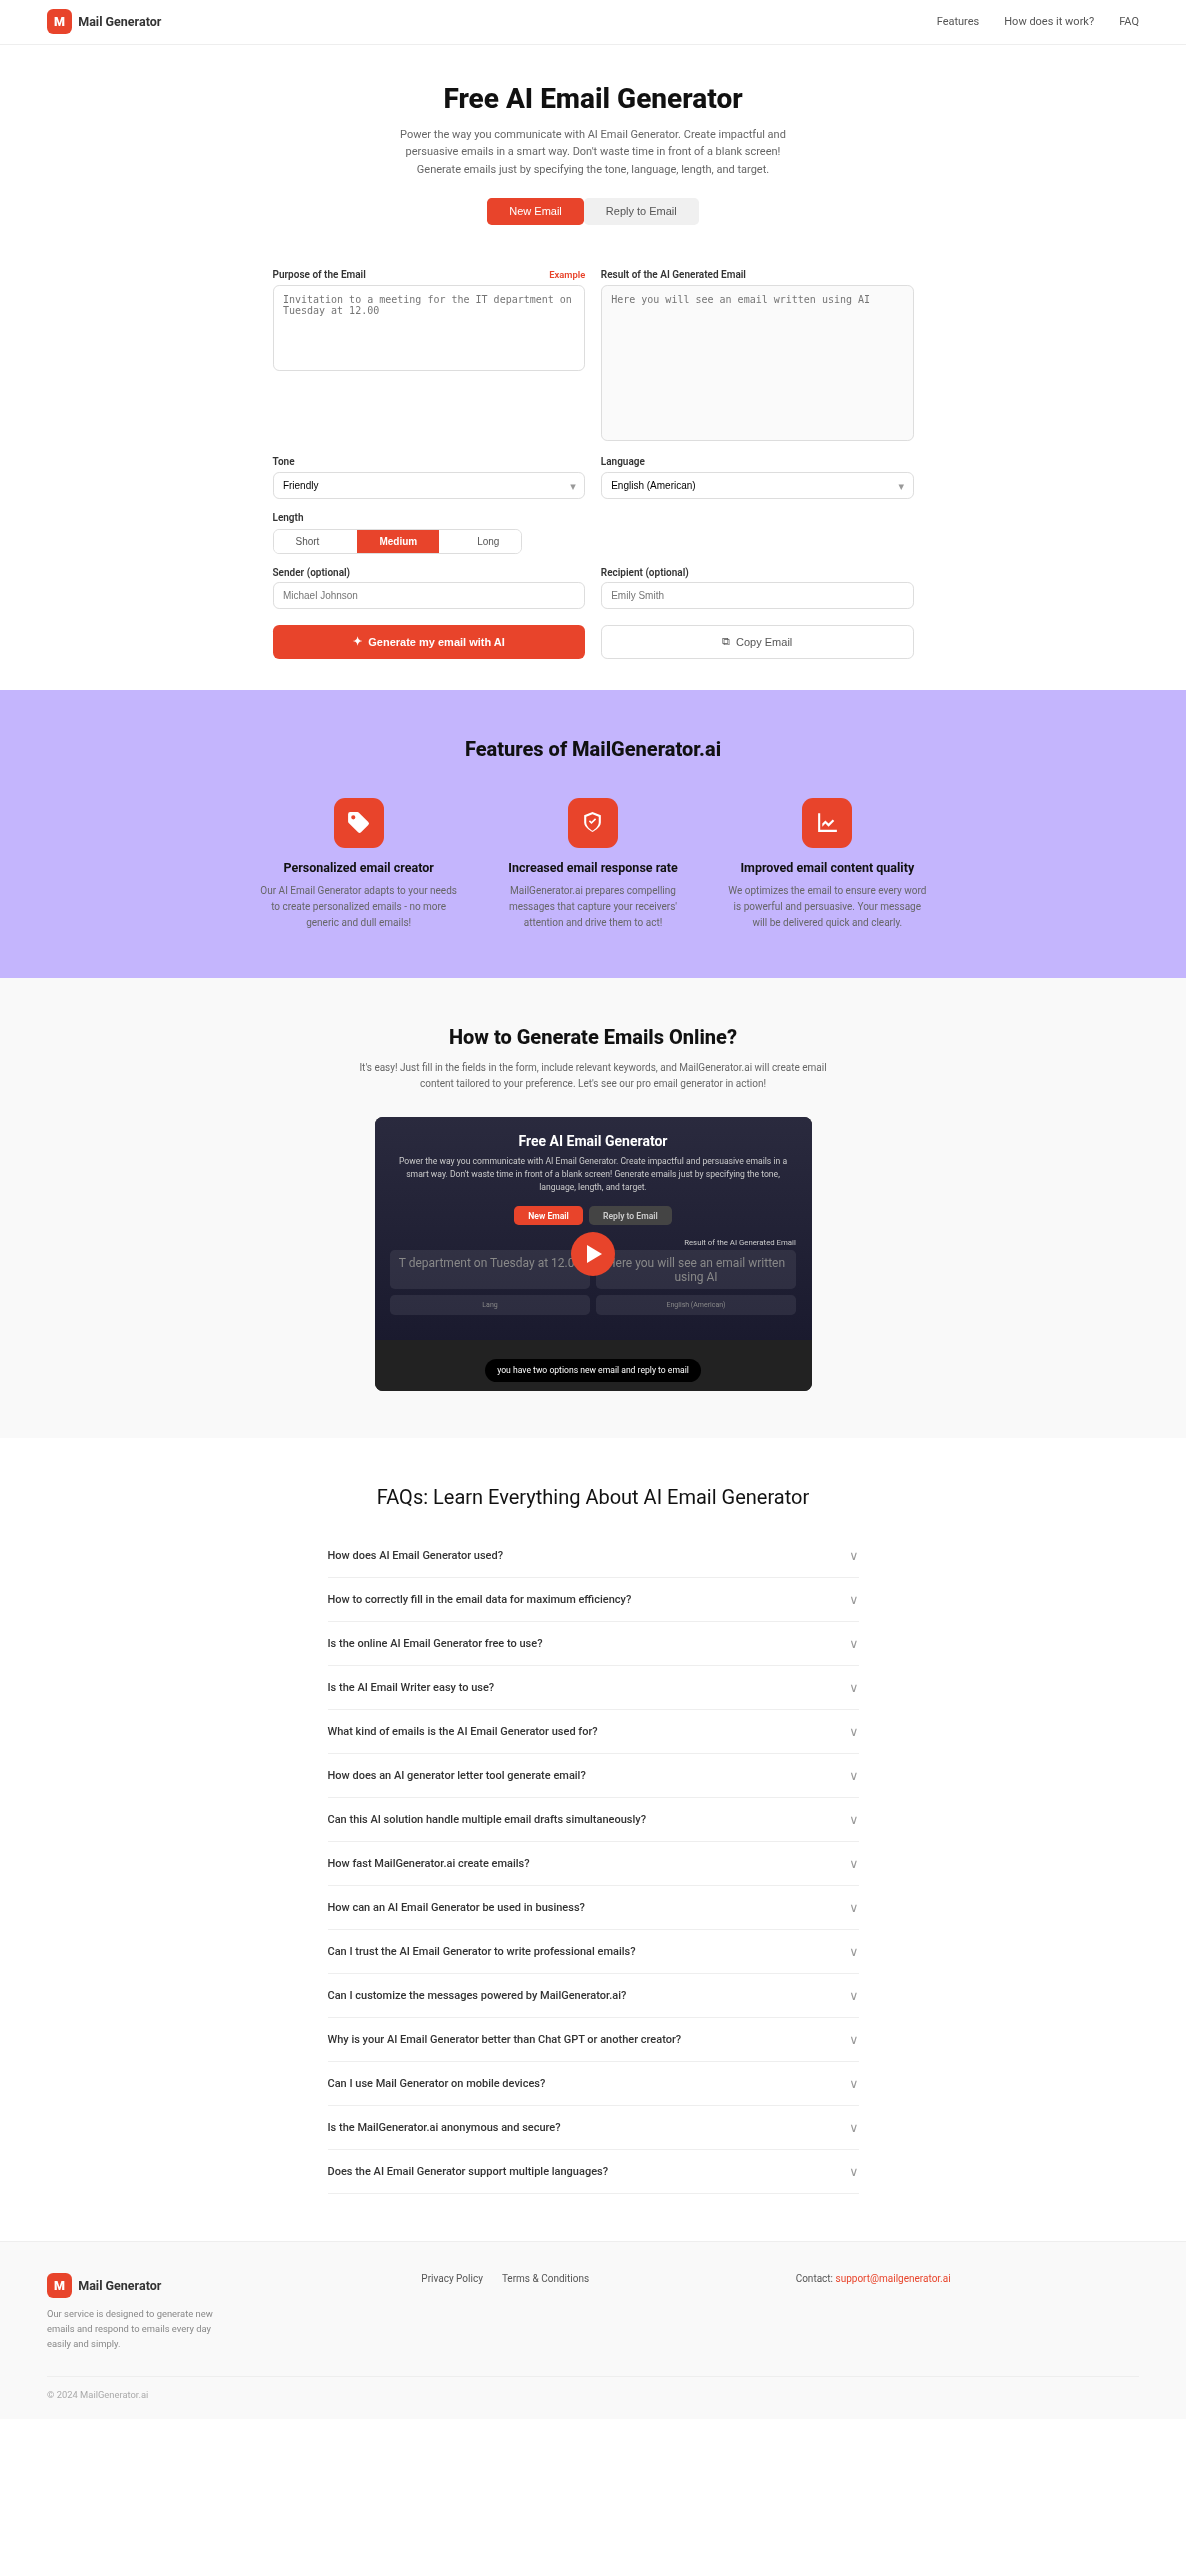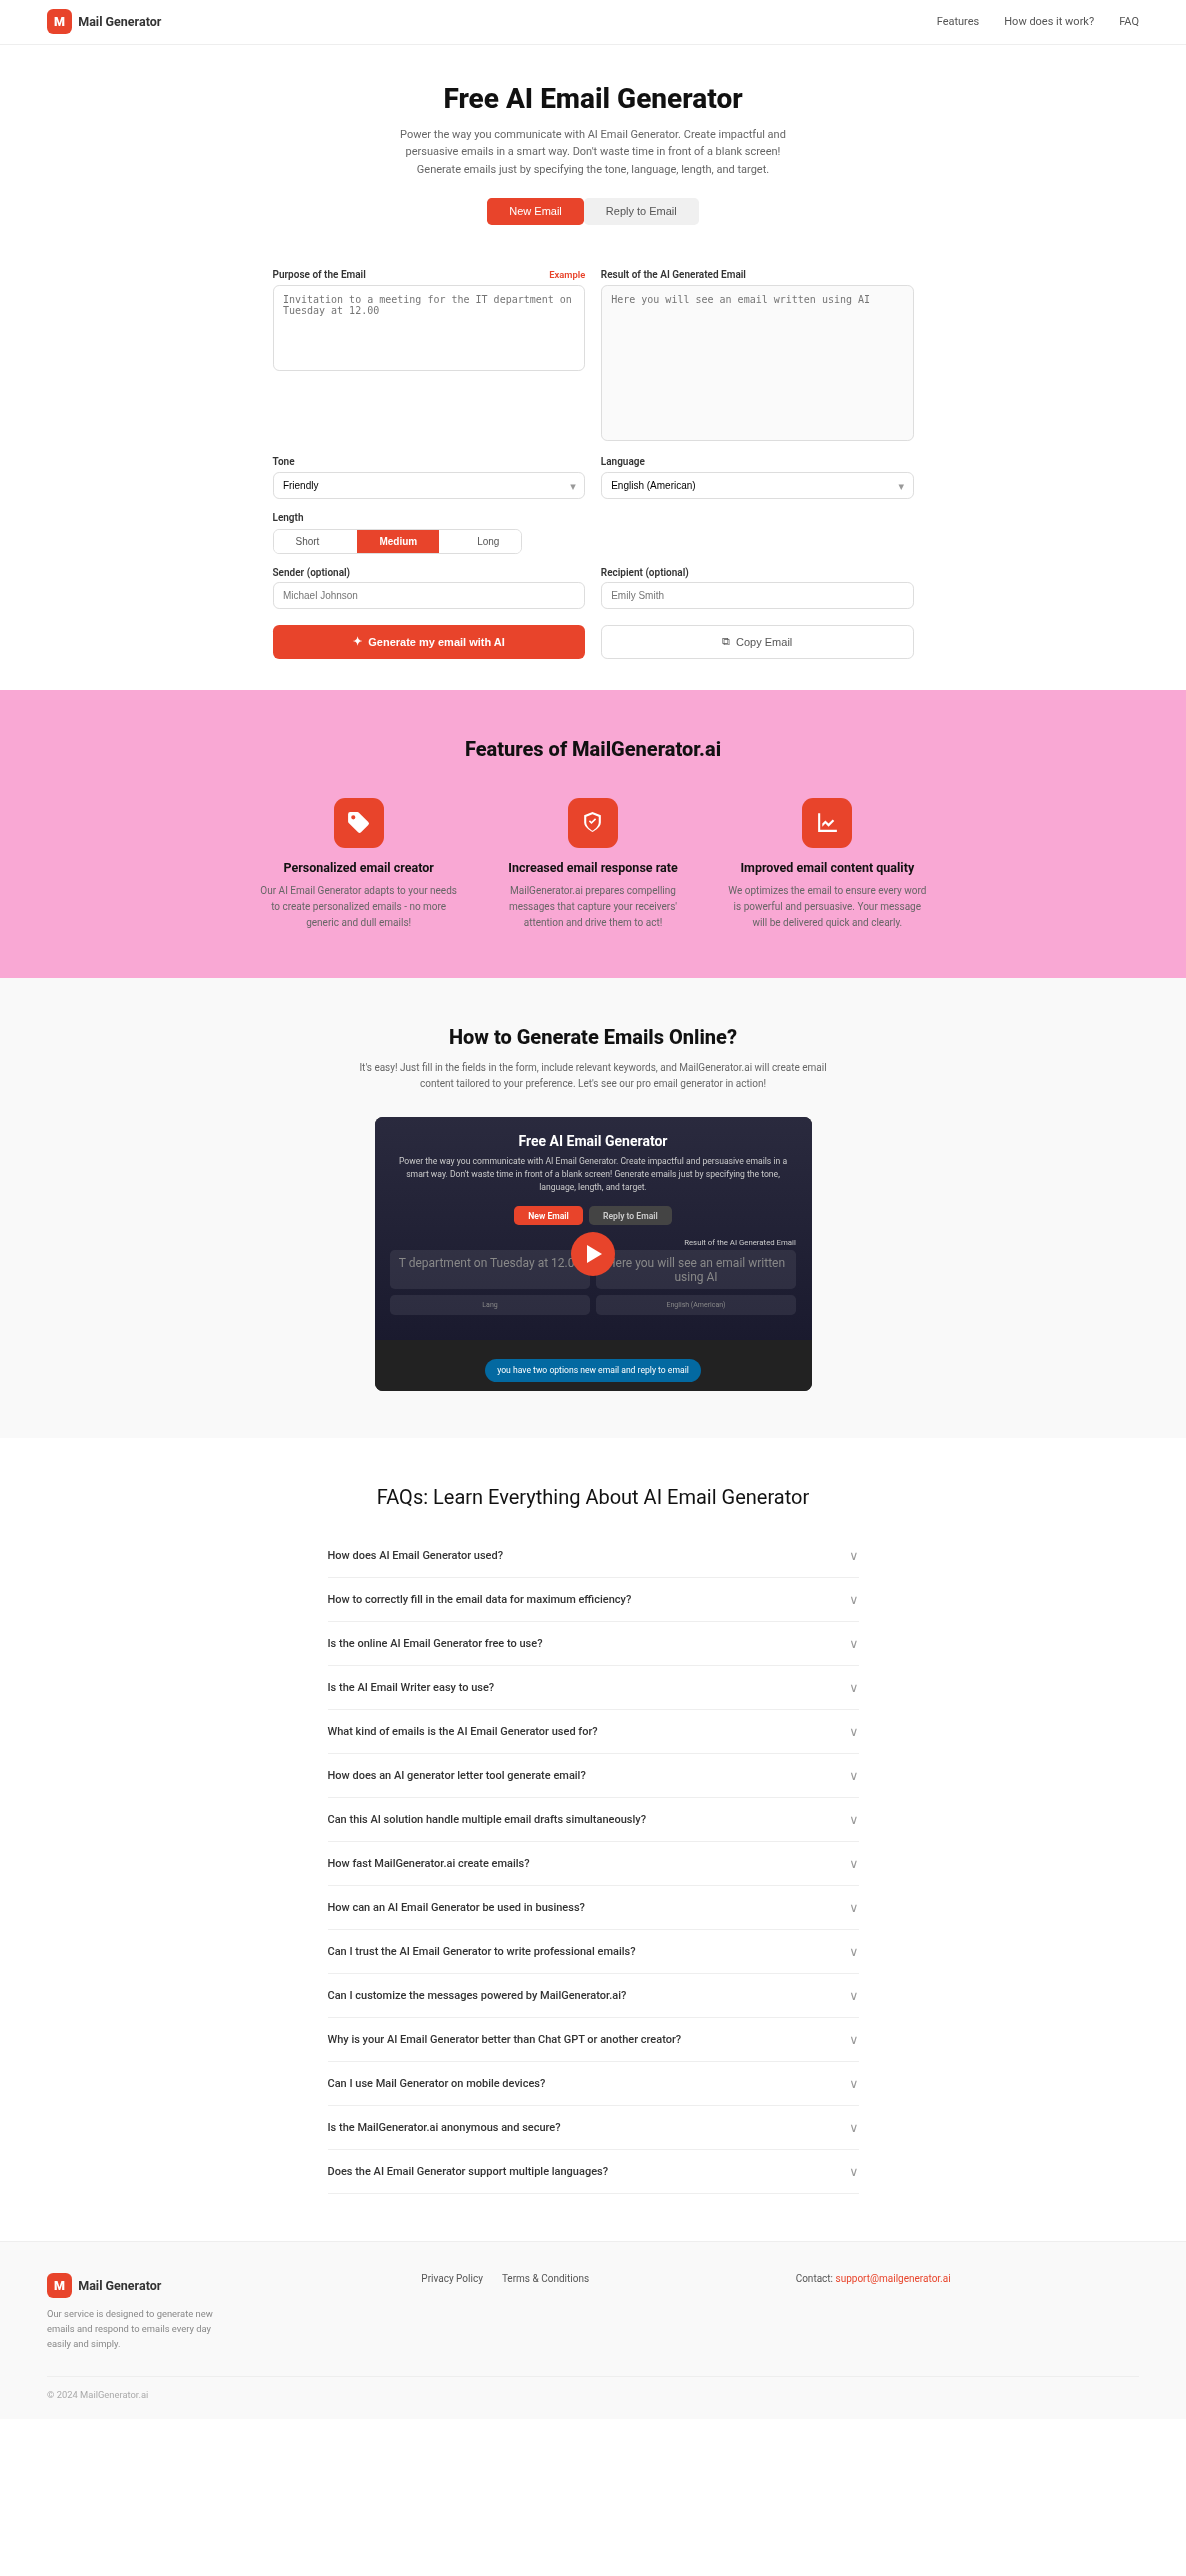--- a/index.html
+++ b/index.html
@@ -44,21 +44,21 @@
 
     .sender-row { display: grid; grid-template-columns: 1fr 1fr; gap: 15.6px; margin-top: 12.5px; }
     .sender-col label { font-size: 10px; font-weight: 600; color: #333; display: block; margin-bottom: 4.7px; }
     .text-input { width: 100%; padding: 7px 9.4px; border: 0.8px solid #ddd; border-radius: 6.2px; font-size: 10px; outline: none; }
 
     .action-row { display: grid; grid-template-columns: 1fr 1fr; gap: 15.6px; margin-top: 15.6px; }
     .generate-btn { background: #e8442b; color: #fff; border: none; border-radius: 6.2px; padding: 9.4px 15.6px; font-size: 11px; font-weight: 600; cursor: pointer; display: flex; align-items: center; justify-content: center; gap: 6.2px; }
     .copy-btn { background: #fff; color: #555; border: 0.8px solid #ddd; border-radius: 6.2px; padding: 9.4px 15.6px; font-size: 11px; cursor: pointer; display: flex; align-items: center; justify-content: center; gap: 6.2px; }
 
     
-    .features-section { background: #f9a8d4; padding: 47px 31px; text-align: center; }
+    .features-section { background: #c4b5fd; padding: 47px 31px; text-align: center; }
     .features-section h2 { font-size: 20px; font-weight: 800; margin-bottom: 37px; color: #111; }
     .features-grid { display: grid; grid-template-columns: repeat(3, 1fr); gap: 31px; max-width: 672px; margin: 0 auto; }
     .feature-card { text-align: center; }
     .feature-icon { width: 50px; height: 50px; background: #e8442b; border-radius: 11px; margin: 0 auto 12.5px; display: flex; align-items: center; justify-content: center; }
     .feature-icon svg { width: 25px; height: 25px; fill: #fff; }
     .feature-card h3 { font-size: 12.5px; font-weight: 700; color: #111; margin-bottom: 7.8px; }
     .feature-card p { font-size: 10px; color: #666; line-height: 1.6; }
 
     
     .howto-section { background: #f9f9f9; padding: 47px 31px; text-align: center; }
@@ -74,21 +74,21 @@
     .video-tab.inactive { background: #444; color: #ccc; }
     .video-result-label { color: #ccc; font-size: 7.8px; text-align: right; margin-bottom: 3.1px; }
     .video-input-row { display: grid; grid-template-columns: 1fr 1fr; gap: 6.2px; margin-bottom: 6.2px; }
     .video-input-box { background: rgba(255,255,255,0.08); border-radius: 4.7px; padding: 6.2px; height: 39px; }
     .video-input-text { color: #888; font-size: 12px; }
     .video-lang-row { display: grid; grid-template-columns: 1fr 1fr; gap: 6.2px; margin-bottom: 9.4px; }
     .video-lang-box { background: rgba(255,255,255,0.08); border-radius: 4.7px; padding: 6.2px; }
     .video-lang-label { color: #888; font-size: 7px; }
     .play-overlay { position: absolute; top: 50%; left: 50%; transform: translate(-50%, -50%); width: 44px; height: 44px; background: #e8442b; border-radius: 50%; display: flex; align-items: center; justify-content: center; cursor: pointer; }
     .play-overlay::after { content: ''; border-left: 15.6px solid #fff; border-top: 9.4px solid transparent; border-bottom: 9.4px solid transparent; margin-left: 3.1px; }
-    .tooltip-bubble { background: #0369a1; color: #fff; font-size: 8.6px; padding: 6.2px 12.5px; border-radius: 15.6px; display: inline-block; margin-top: 9.4px; }
+    .tooltip-bubble { background: #000000; color: #fff; font-size: 8.6px; padding: 6.2px 12.5px; border-radius: 15.6px; display: inline-block; margin-top: 9.4px; }
 
     
     .faq-section { padding: 47px 31px; max-width: 593px; margin: 0 auto; }
     .faq-section h2 { font-size: 20px; font-weight: 400; margin-bottom: 25px; color: #111; text-align: center; }
     .faq-item { border-bottom: 0.8px solid #eee; padding: 14px 0; display: flex; justify-content: space-between; align-items: center; cursor: pointer; }
     .faq-question { font-size: 11px; font-weight: 500; color: #333; }
     .faq-chevron { color: #999; font-size: 12.5px; }
 
     
     .footer { background: #f9f9f9; border-top: 0.8px solid #eee; padding: 31px 47px 19px; }

